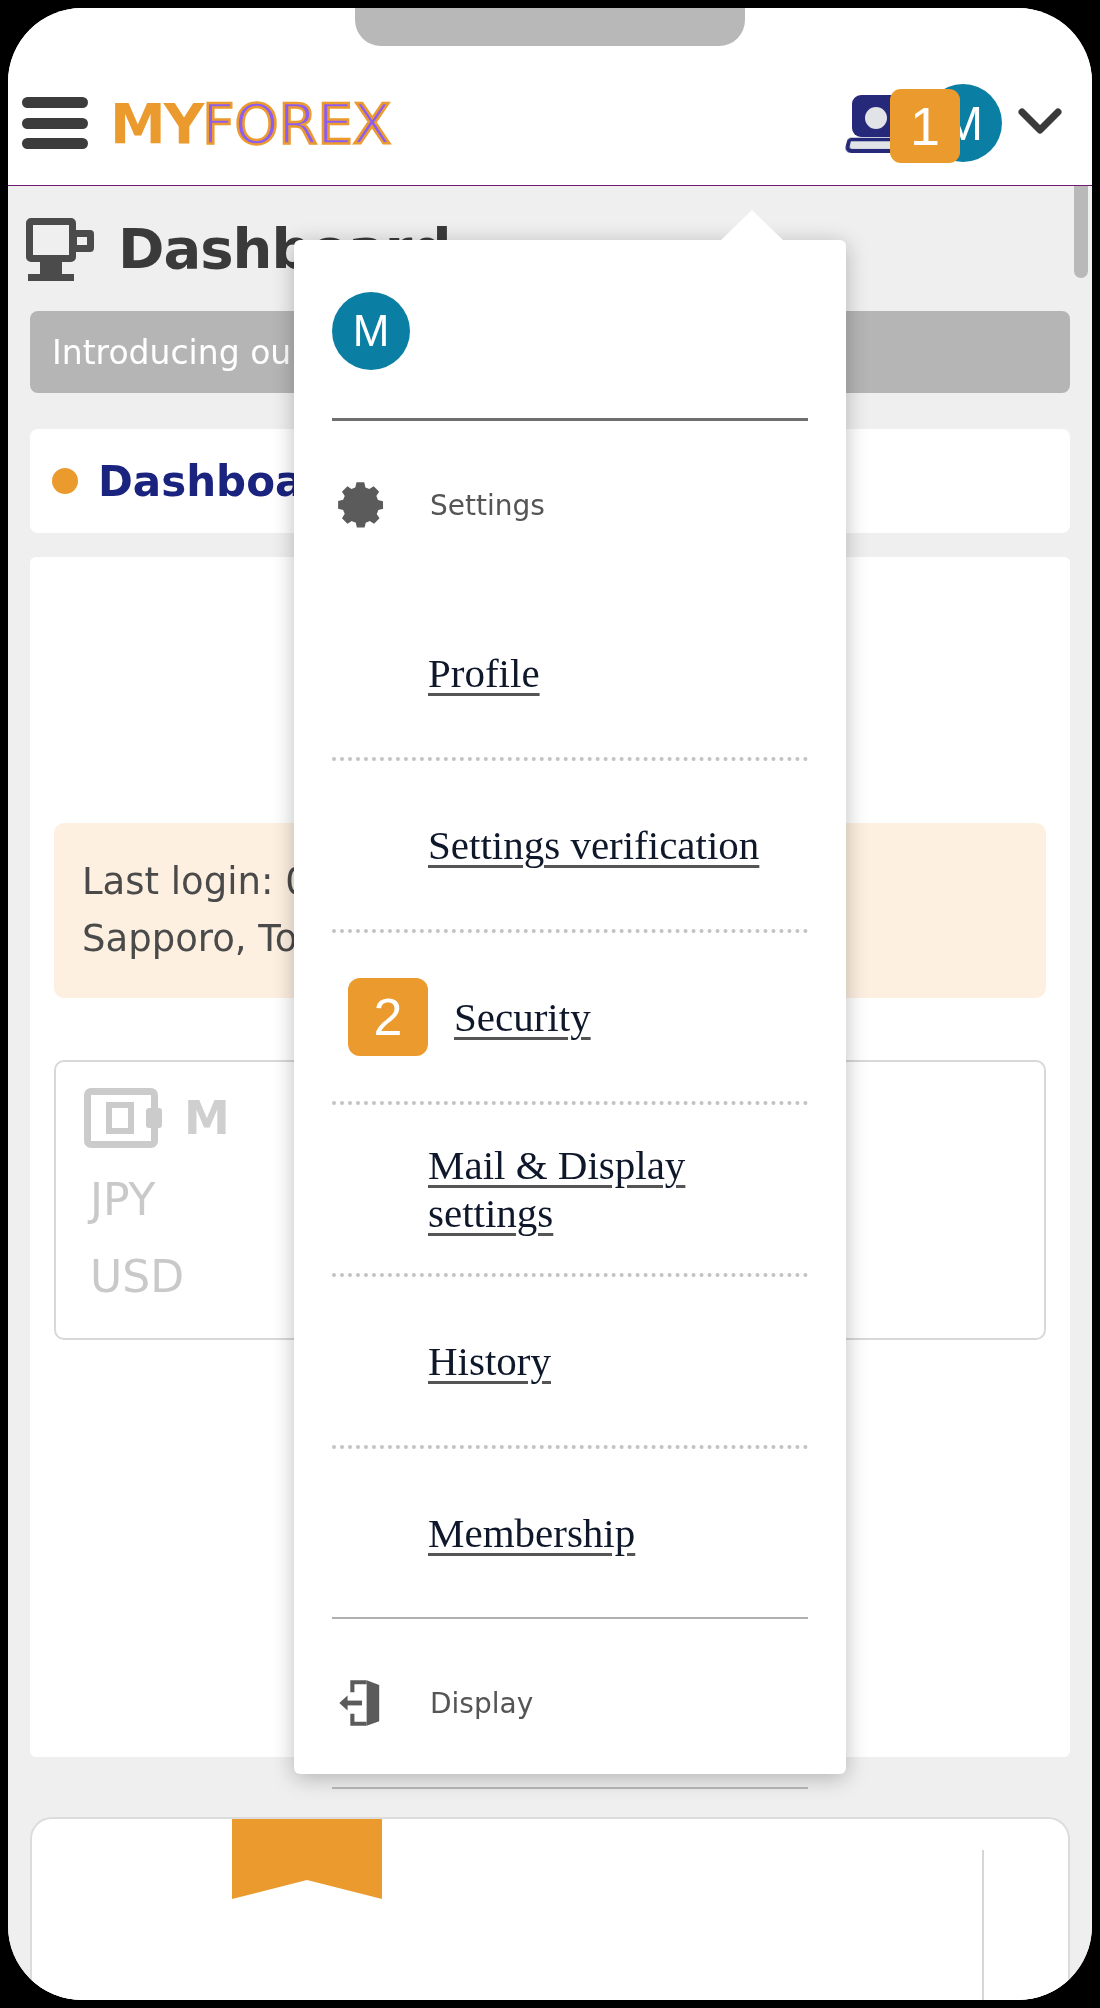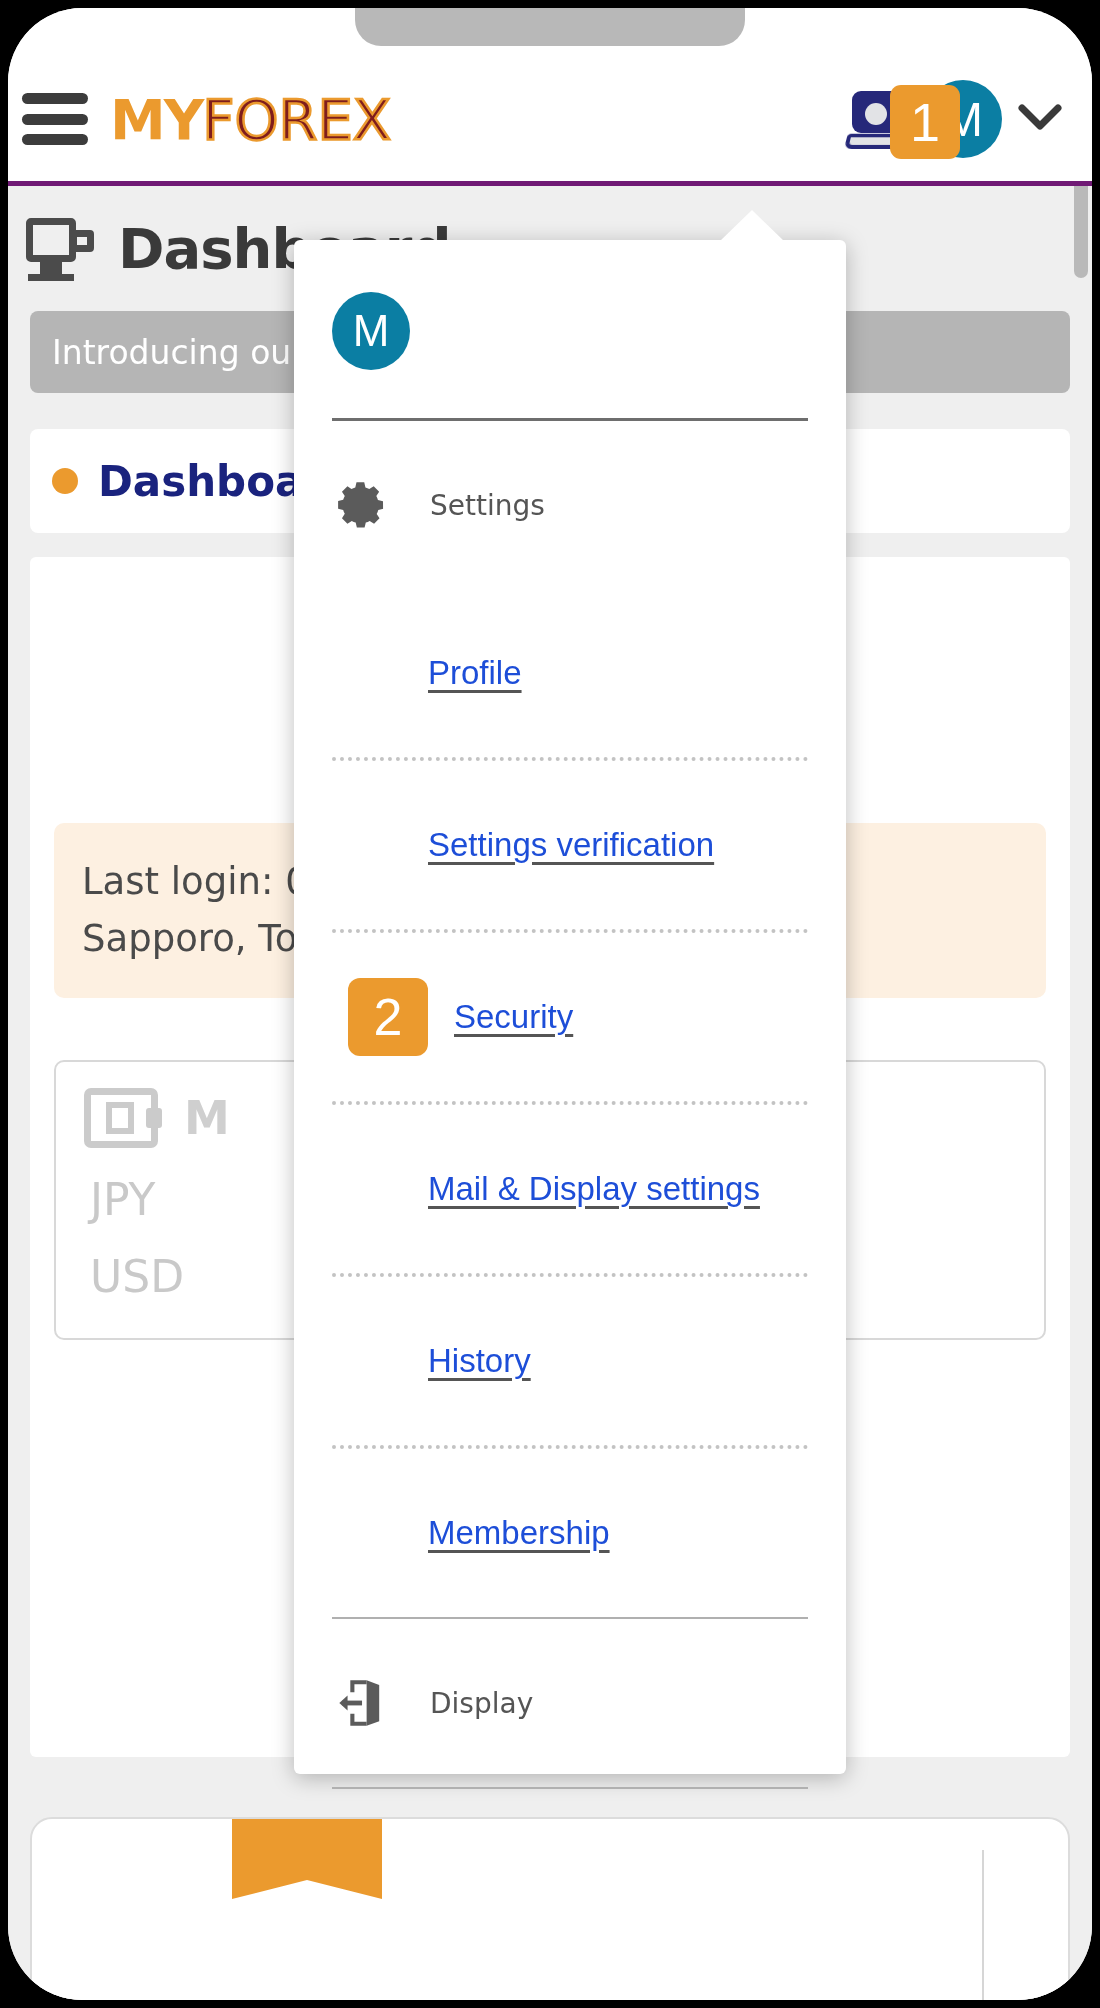--- a/index.html
+++ b/index.html
@@ -23,39 +23,39 @@
     width:390px; height:38px; background:#b8b8b8;
     border-bottom-left-radius:26px; border-bottom-right-radius:26px;
     z-index:60;
   }
 
   
   #appbar{
     position:absolute; left:0; top:0; width:100%; height:178px;
     background:#ffffff; z-index:40;
     display:flex; align-items:flex-end;
-    border-bottom:5px solid #701a75;
+    border-bottom:1px solid #701a75;
   }
   #appbar-inner{
     width:100%; height:124px; display:flex; align-items:center;
     padding:0 30px 0 14px; position:relative;
   }
   #hamburger{
     width:66px; height:52px; display:flex; flex-direction:column;
     justify-content:space-between; cursor:pointer; flex:0 0 auto;
   }
   #hamburger span{ display:block; height:11px; border-radius:6px; background:#3c3c3c; }
 
   #logo{ margin-left:22px; display:flex; align-items:baseline; letter-spacing:-1px; flex:0 0 auto; }
   .logo-my{
     font-size:56px; font-weight:bold; color:#eb9a2e;
     font-family:"DejaVu Sans", sans-serif; letter-spacing:-2px;
   }
   .logo-forex{
-    font-size:56px; font-weight:normal; color:#7f1d1d;
+    font-size:56px; font-weight:normal; color:#8b5cf6;
     -webkit-text-stroke:2.5px #eb9a2e;
     font-family:"DejaVu Sans", sans-serif; letter-spacing:0px;
   }
 
   #appbar-right{
     margin-left:auto; display:flex; align-items:center; position:relative; height:124px;
   }
   #support-icon{ position:relative; width:62px; height:56px; flex:0 0 auto; }
   #support-icon .mon{
     position:absolute; left:4px; top:0; width:48px; height:42px;
@@ -215,24 +215,24 @@
     height:0; border-top:4px dotted #c3c3c3;
   }
 
   .dd-row{
     display:flex; align-items:center; gap:36px; height:168px;
   }
   .dd-row.link{ justify-content:flex-start; padding-left:96px; }
   .dd-row.link.badged{ padding-left:0; gap:26px; }
   .dd-label{ font-size:28px; color:#555; font-family:"DejaVu Sans", sans-serif; }
   .dd-link{
-    font-size:33px; color:#1d4ed8; text-decoration:underline;
+    font-size:41px; color:#0f172a; text-decoration:underline;
     text-underline-offset:6px; text-decoration-thickness:3px;
     text-decoration-color:#555;
-    font-family:Liberation Sans, sans-serif; cursor:pointer;
+    font-family:Liberation Serif, serif; cursor:pointer;
   }
   #badge-two{
     width:80px; height:78px; background:#eb9a2e; color:#fff;
     border-radius:12px; display:flex; align-items:center; justify-content:center;
     font-size:52px; flex:0 0 auto; font-family:"Liberation Sans", sans-serif;
     margin-left:16px;
   }
   .icon-slot{ width:62px; display:flex; justify-content:center; flex:0 0 auto; }
   #helprow{
     height:150px; display:flex; align-items:center; justify-content:flex-end;

